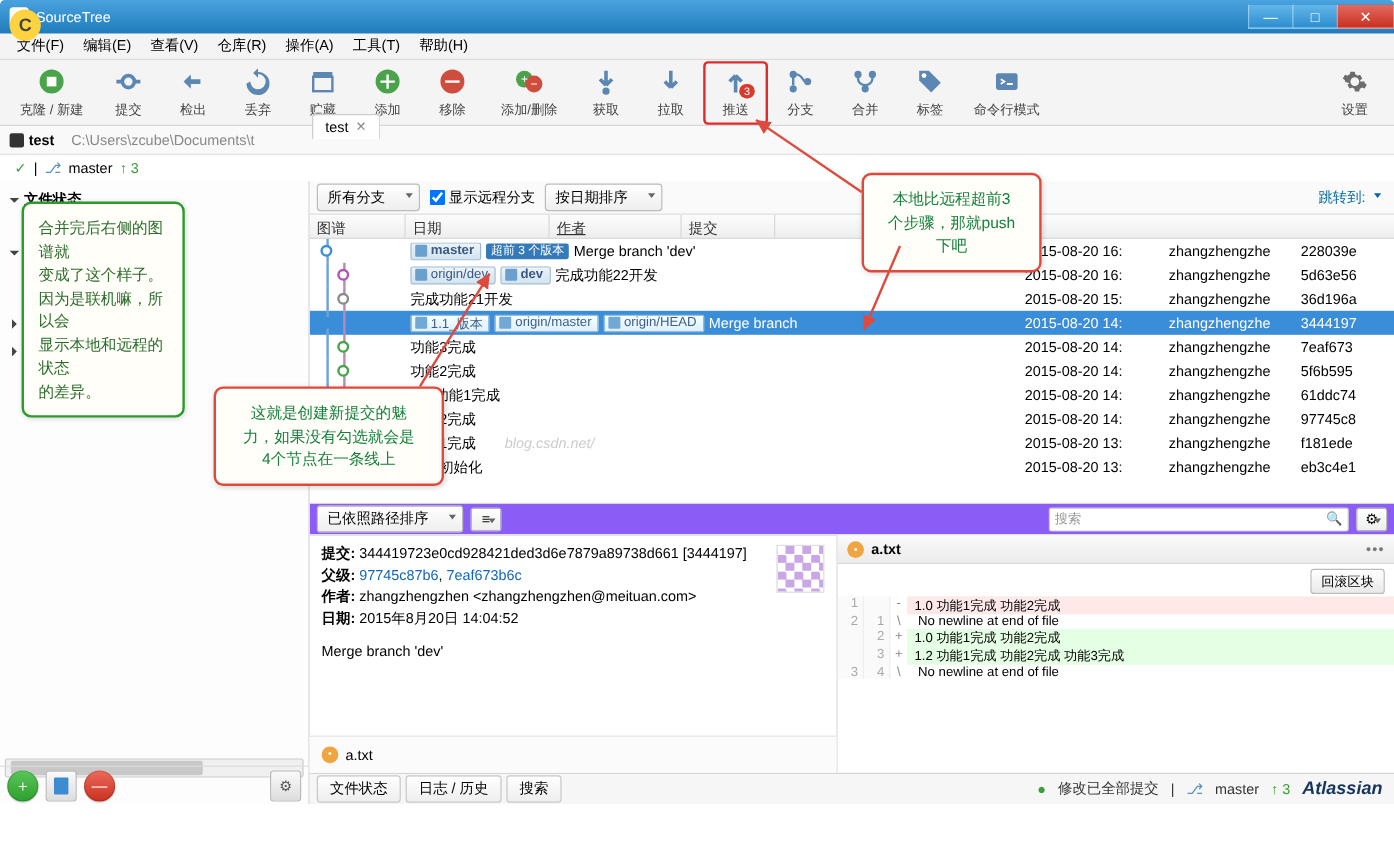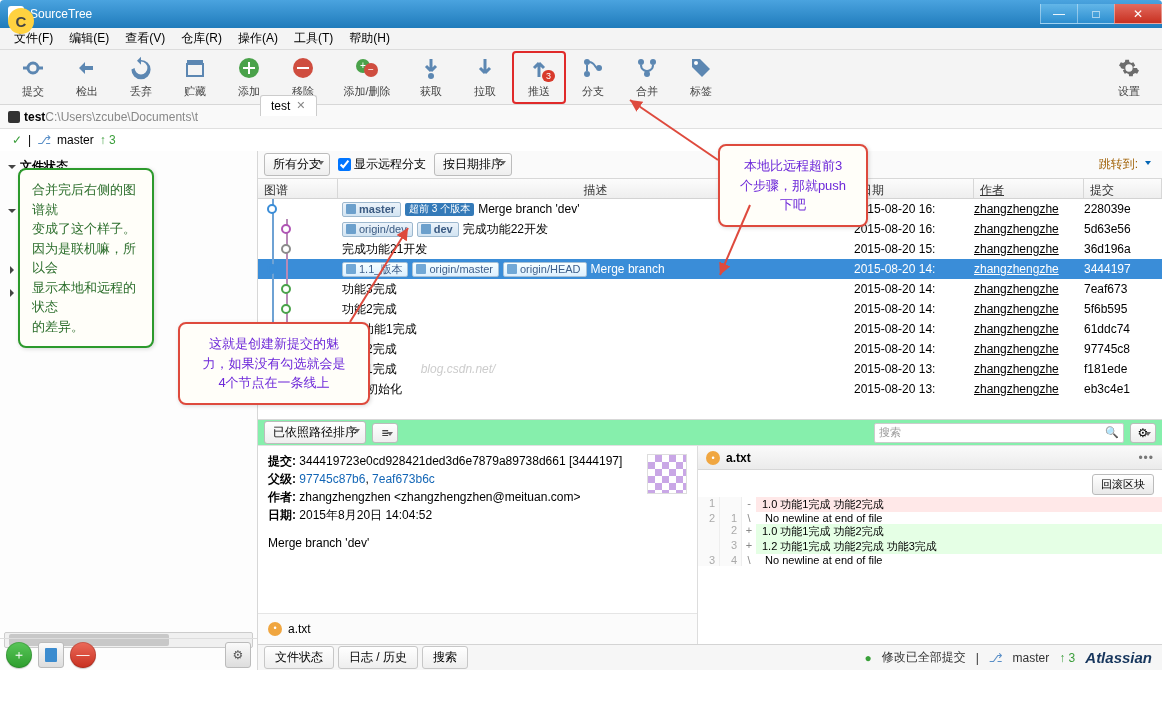--- a/index.html
+++ b/index.html
@@ -24,21 +24,21 @@
 .tool .ic { width: 26px; height: 26px; display: flex; align-items: center; justify-content: center; }
 .tool .lbl { font-size: 11px; color: #444; }
 .tool.selected { border: 2px solid #e02a2a; border-radius: 4px; }
 .badge { position: absolute; top: 17px; left: 28px; background: #d83a2c; color: #fff; border-radius: 8px; font-size: 9px; padding: 1px 4px; min-width: 10px; text-align: center; }
 .spacer { flex: 1; }
 
 
 .breadline { height: 24px; background: #f9f9f9; border-bottom: 1px solid #e0e0e0; display: flex; align-items: center; font-size: 12px; padding-left: 8px; }
 .breadline .repoicon { display:inline-block; width:12px; height:12px; background:#333; border-radius:2px; margin-right:4px;}
 .breadline .repo { font-weight: bold; }
-.breadline .path { color: #888; margin-left: 0; }
+.breadline .path { color: #888; margin-left: 14px; }
 
 .tabline { display: flex; align-items: center; padding-left: 260px; height: 0; position:relative; top:-24px; }
 .tab { background:#fff; border:1px solid #ccc; border-bottom:none; padding:3px 10px; font-size:12px; display:flex; align-items:center; gap:6px; border-radius:3px 3px 0 0; position:relative; }
 .tab .x { color:#888; font-size:11px; }
 
 
 .statusline { height:22px; display:flex; align-items:center; padding-left:12px; font-size:12px; gap:6px; }
 .statusline .ok { color:#3a9e3a; }
 
 
@@ -60,57 +60,57 @@
 .circlebtn { width:26px; height:26px; border-radius:14px; display:flex; align-items:center; justify-content:center; box-shadow:inset 0 0 0 1px rgba(0,0,0,.15), 0 1px 1px rgba(0,0,0,.2); font-size:13px; color:#fff; }
 .cb-g { background:linear-gradient(#59c659,#2e9e2e); }
 .cb-r { background:linear-gradient(#ec6a5a,#c83020); }
 .foldbtn { width:26px; height:26px; background:linear-gradient(#fafafa,#ddd); border:1px solid #bbb; border-radius:3px; position:relative; }
 .foldbtn::before { content:""; position:absolute; inset:5px 6px; background:#3c8ccf; border-radius:1px; }
 .gearbtn { width:26px; height:26px; background:linear-gradient(#fafafa,#ddd); border:1px solid #bbb; border-radius:3px; display:flex; align-items:center; justify-content:center; color:#555; margin-left:auto; margin-right:6px; }
 
 
 .rightpane { flex:1; display:flex; flex-direction:column; background:#fff; }
 .filterbar { height:28px; border-bottom:1px solid #d8d8d8; display:flex; align-items:center; gap:8px; padding:0 6px; background:#fafafa; }
-.drop { border:1px solid #bcbcbc; background:linear-gradient(#fff,#eee); padding:2px 8px 2px 8px; font-size:12px; border-radius:3px; position:relative; }
+.drop { border:1px solid #bcbcbc; background:linear-gradient(#fff,#eee); padding:2px 28px 2px 8px; font-size:12px; border-radius:3px; position:relative; }
 .drop::after { content:""; position:absolute; right:5px; top:7px; border-left:3px solid transparent; border-right:3px solid transparent; border-top:4px solid #666; }
-.jump { margin-left:auto; color:#a16207; font-size:12px; padding-right:18px; position:relative; }
+.jump { margin-left:auto; color:#0369a1; font-size:12px; padding-right:18px; position:relative; }
 .jump::after { content:""; position:absolute; right:5px; top:5px; border-left:3px solid transparent; border-right:3px solid transparent; border-top:4px solid #0466b5; }
 .chk { display:flex; align-items:center; gap:3px; font-size:12px; }
 .chk input { width:13px; height:13px; }
 
 .gridhead { height:20px; display:flex; border-bottom:1px solid #d3d3d3; background:linear-gradient(#fcfcfc,#eee); font-size:12px; color:#333; }
 .gridhead > div { border-right:1px solid #d7d7d7; padding:3px 6px; }
 .col-graph { width:80px; }
 .col-desc { flex:1; text-align:center; }
 .col-date { width:120px; }
 .col-auth { width:110px;text-decoration:underline; }
 .col-hash { width:78px; }
 
 .gridbody { flex:0 0 auto; }
 .row { height:20px; display:flex; align-items:center; font-size:12px; }
 .row .c-graph { width:80px; height:20px; position:relative; }
 .row .c-desc { flex:1; padding-left:4px; display:flex; align-items:center; gap:4px; white-space:nowrap; overflow:hidden; }
 .row .c-date { width:120px; }
-.row .c-auth { width:110px;text-decoration:underline; }
+.row .c-auth { width:110px; }
 .row .c-hash { width:78px; }
 .row.sel { background:#3a8dd8; color:#fff; }
 .row.sel .reftag { filter:brightness(1.05); }
 
 .reftag { display:inline-flex; align-items:center; gap:3px; font-size:11px; padding:0 5px 0 3px; height:15px; border:1px solid #9db8ce; background:linear-gradient(#ecf3fa,#d2e4f2); color:#3a5a82; border-radius:2px; }
 .reftag .ric { width:10px; height:10px; background:#6ca0cc; border-radius:1px; }
 .reftag.bold { font-weight:bold; }
 .aheadpill { background:#347ab8; color:#fff; font-size:10px; padding:0 4px; border-radius:2px; height:13px; display:inline-flex; align-items:center; }
 
 
 .gline { position:absolute; width:2px; background:#999; }
 .gdot { position:absolute; width:10px; height:10px; border-radius:5px; border:2px solid; top:5px; }
 
 
 .detail { border-top:1px solid #d7d7d7; display:flex; flex-direction:column; flex:1; margin-top:20px; }
-.detailbar { height:26px; display:flex; align-items:center; gap:6px; padding:0 6px; background:#86efac; border-bottom:1px solid #e1e1e1; }
+.detailbar { height:26px; display:flex; align-items:center; gap:6px; padding:0 6px; background:#8b5cf6; border-bottom:1px solid #e1e1e1; }
 .searchbox { margin-left:auto; width:250px; height:20px; border:1px solid #ccc; border-radius:2px; background:#fff; display:flex; align-items:center; padding:0 4px; color:#999; font-size:11px; }
 .iconbtn { width:26px; height:20px; border:1px solid #bcbcbc; background:linear-gradient(#fff,#eee); border-radius:3px; display:flex; align-items:center; justify-content:center; position:relative; }
 .iconbtn::after { content:""; position:absolute; right:4px; top:8px; border-left:3px solid transparent; border-right:3px solid transparent; border-top:4px solid #666; }
 
 .detailsplit { display:flex; flex:1; }
 .commitinfo { width:440px; padding:6px 10px; font-size:12px; line-height:1.5; border-right:1px solid #ddd; position:relative;}
 .commitinfo .k { font-weight:bold; }
 .commitinfo a { color:#1366b6; text-decoration:none; }
 .gravatar { position:absolute; right:10px; top:8px; width:40px; height:40px; background:repeating-conic-gradient(#c9a7e6 0 25%, #fff 0 50%) 0 0/14px 14px; border:1px solid #ddd; }
 .filebox { border-top:1px solid #e5e5e5; margin-top:10px; padding:6px 10px; display:flex; align-items:center; gap:6px; background:#fbfbfb; }
@@ -129,21 +129,21 @@
 .dl .sign { width:14px; text-align:center; color:#888; }
 
 
 .bottomtabs { height:26px; border-top:1px solid #d4d4d4; display:flex; align-items:center; background:#f6f6f6; padding-left:6px; }
 .btab { border:1px solid #c7c7c7; background:linear-gradient(#fff,#eee); padding:2px 10px; font-size:12px; border-radius:3px; margin-right:4px; }
 .statusright { margin-left:auto; display:flex; align-items:center; gap:10px; padding-right:10px; font-size:12px; color:#333; }
 .brand { font-weight:bold; font-style:italic; color:#17365d; font-size:15px; }
 .okdot { color:#39a039; }
 
 
-.callout { position:absolute; border:2px solid #de4a3d; border-radius:8px; background:#fffef9; padding:10px 12px; font-size:13px; color:#6d28d9; box-shadow:1px 1px 4px rgba(0,0,0,.15); line-height:1.5; }
+.callout { position:absolute; border:2px solid #de4a3d; border-radius:8px; background:#fffef9; padding:10px 12px; font-size:13px; color:#15803d; box-shadow:1px 1px 4px rgba(0,0,0,.15); line-height:1.5; }
 .callout.green { border-color:#2c9a2c; color:#2c6e2c; }
 .arrowline { position:absolute; pointer-events:none; }
 
 .logo-c { position:absolute; left:8px; top:8px; width:26px; height:26px; background:#ffd240; border-radius:14px; display:flex; align-items:center; justify-content:center; font-weight:bold; color:#444; font-size:15px; z-index:50; }
 </style>
 </head>
 <body>
 
 <div class="logo-c">C</div>
 
@@ -162,20 +162,29 @@
     <span>编辑(E)</span>
     <span>查看(V)</span>
     <span>仓库(R)</span>
     <span>操作(A)</span>
     <span>工具(T)</span>
     <span>帮助(H)</span>
   </div>
 
 <div class="toolbar" id="toolbar">
 
+  <div class="tool wide">
+      <div class="ic">
+        <svg width="24" height="24" viewBox="0 0 24 24">
+          <circle cx="12" cy="12" r="10" fill="#4aa24a"></circle>
+          <rect x="8" y="8" width="8" height="8" fill="#fff"></rect>
+        </svg>
+      </div>
+      <span class="lbl">克隆 / 新建</span>
+    </div>
     <div class="tool">
       <div class="ic">
         <svg width="24" height="24" viewBox="0 0 24 24">
           <circle cx="12" cy="12" r="5" fill="none" stroke="#5c87b2" stroke-width="3"></circle>
           <line x1="2" y1="12" x2="7" y2="12" stroke="#5c87b2" stroke-width="3"></line>
           <line x1="17" y1="12" x2="22" y2="12" stroke="#5c87b2" stroke-width="3"></line>
         </svg>
       </div>
       <span class="lbl">提交</span>
     </div>
@@ -282,20 +291,29 @@
       <span class="lbl">合并</span>
     </div>
     <div class="tool">
       <div class="ic">
         <svg width="24" height="24" viewBox="0 0 24 24">
           <path d="M3 3h8l10 10-8 8L3 11z" fill="#5c87b2"></path>
           <circle cx="7" cy="7" r="2" fill="#fff"></circle>
         </svg>
       </div>
       <span class="lbl">标签</span>
+    </div>
+    <div class="tool wide">
+      <div class="ic">
+        <svg width="24" height="24" viewBox="0 0 24 24">
+          <rect x="3" y="5" width="18" height="14" rx="2" fill="#5c87b2"></rect>
+          <path d="M7 10l3 2-3 2M12 14h5" stroke="#fff" stroke-width="1.5" fill="none"></path>
+        </svg>
+      </div>
+      <span class="lbl">命令行模式</span>
     </div>
     <div class="spacer"></div>
   <div class="tool">
     <div class="ic">
       <svg width="22" height="22" viewBox="0 0 24 24">
           <path fill="#6c6c6c" d="M12 8a4 4 0 100 8 4 4 0 000-8zm9 4a7 7 0 01-.1 1.2l2 1.6-2 3.4-2.4-.8a7 7 0 01-2 1.2l-.4 2.4h-4l-.4-2.4a7 7 0 01-2-1.2l-2.4.8-2-3.4 2-1.6A7 7 0 013 12a7 7 0 01.1-1.2l-2-1.6 2-3.4 2.4.8a7 7 0 012-1.2L8 3h4l.4 2.4a7 7 0 012 1.2l2.4-.8 2 3.4-2 1.6c.1.4.2.8.2 1.2z"></path>
         </svg>
     </div>
     <span class="lbl">设置</span>
   </div>
@@ -382,21 +400,20 @@
       <label class="chk">
           <input type="checkbox" checked="" style="">
           <span>显示远程分支</span>
         </label>
       <div class="drop">按日期排序</div>
       <div class="jump">跳转到:</div>
     </div>
 
     <div class="gridhead">
       <div class="col-graph">图谱</div>
-      <div class="col-desc">描述</div>
       <div class="col-date">日期</div>
       <div class="col-auth">作者</div>
       <div class="col-hash">提交</div>
     </div>
 
     <div class="gridbody" id="gridbody">
         <div class="row">
     <div class="c-graph">
       <div class="gline" style="left:14px; top:0; height:20px; background:#6ea2d4;"></div>
 

